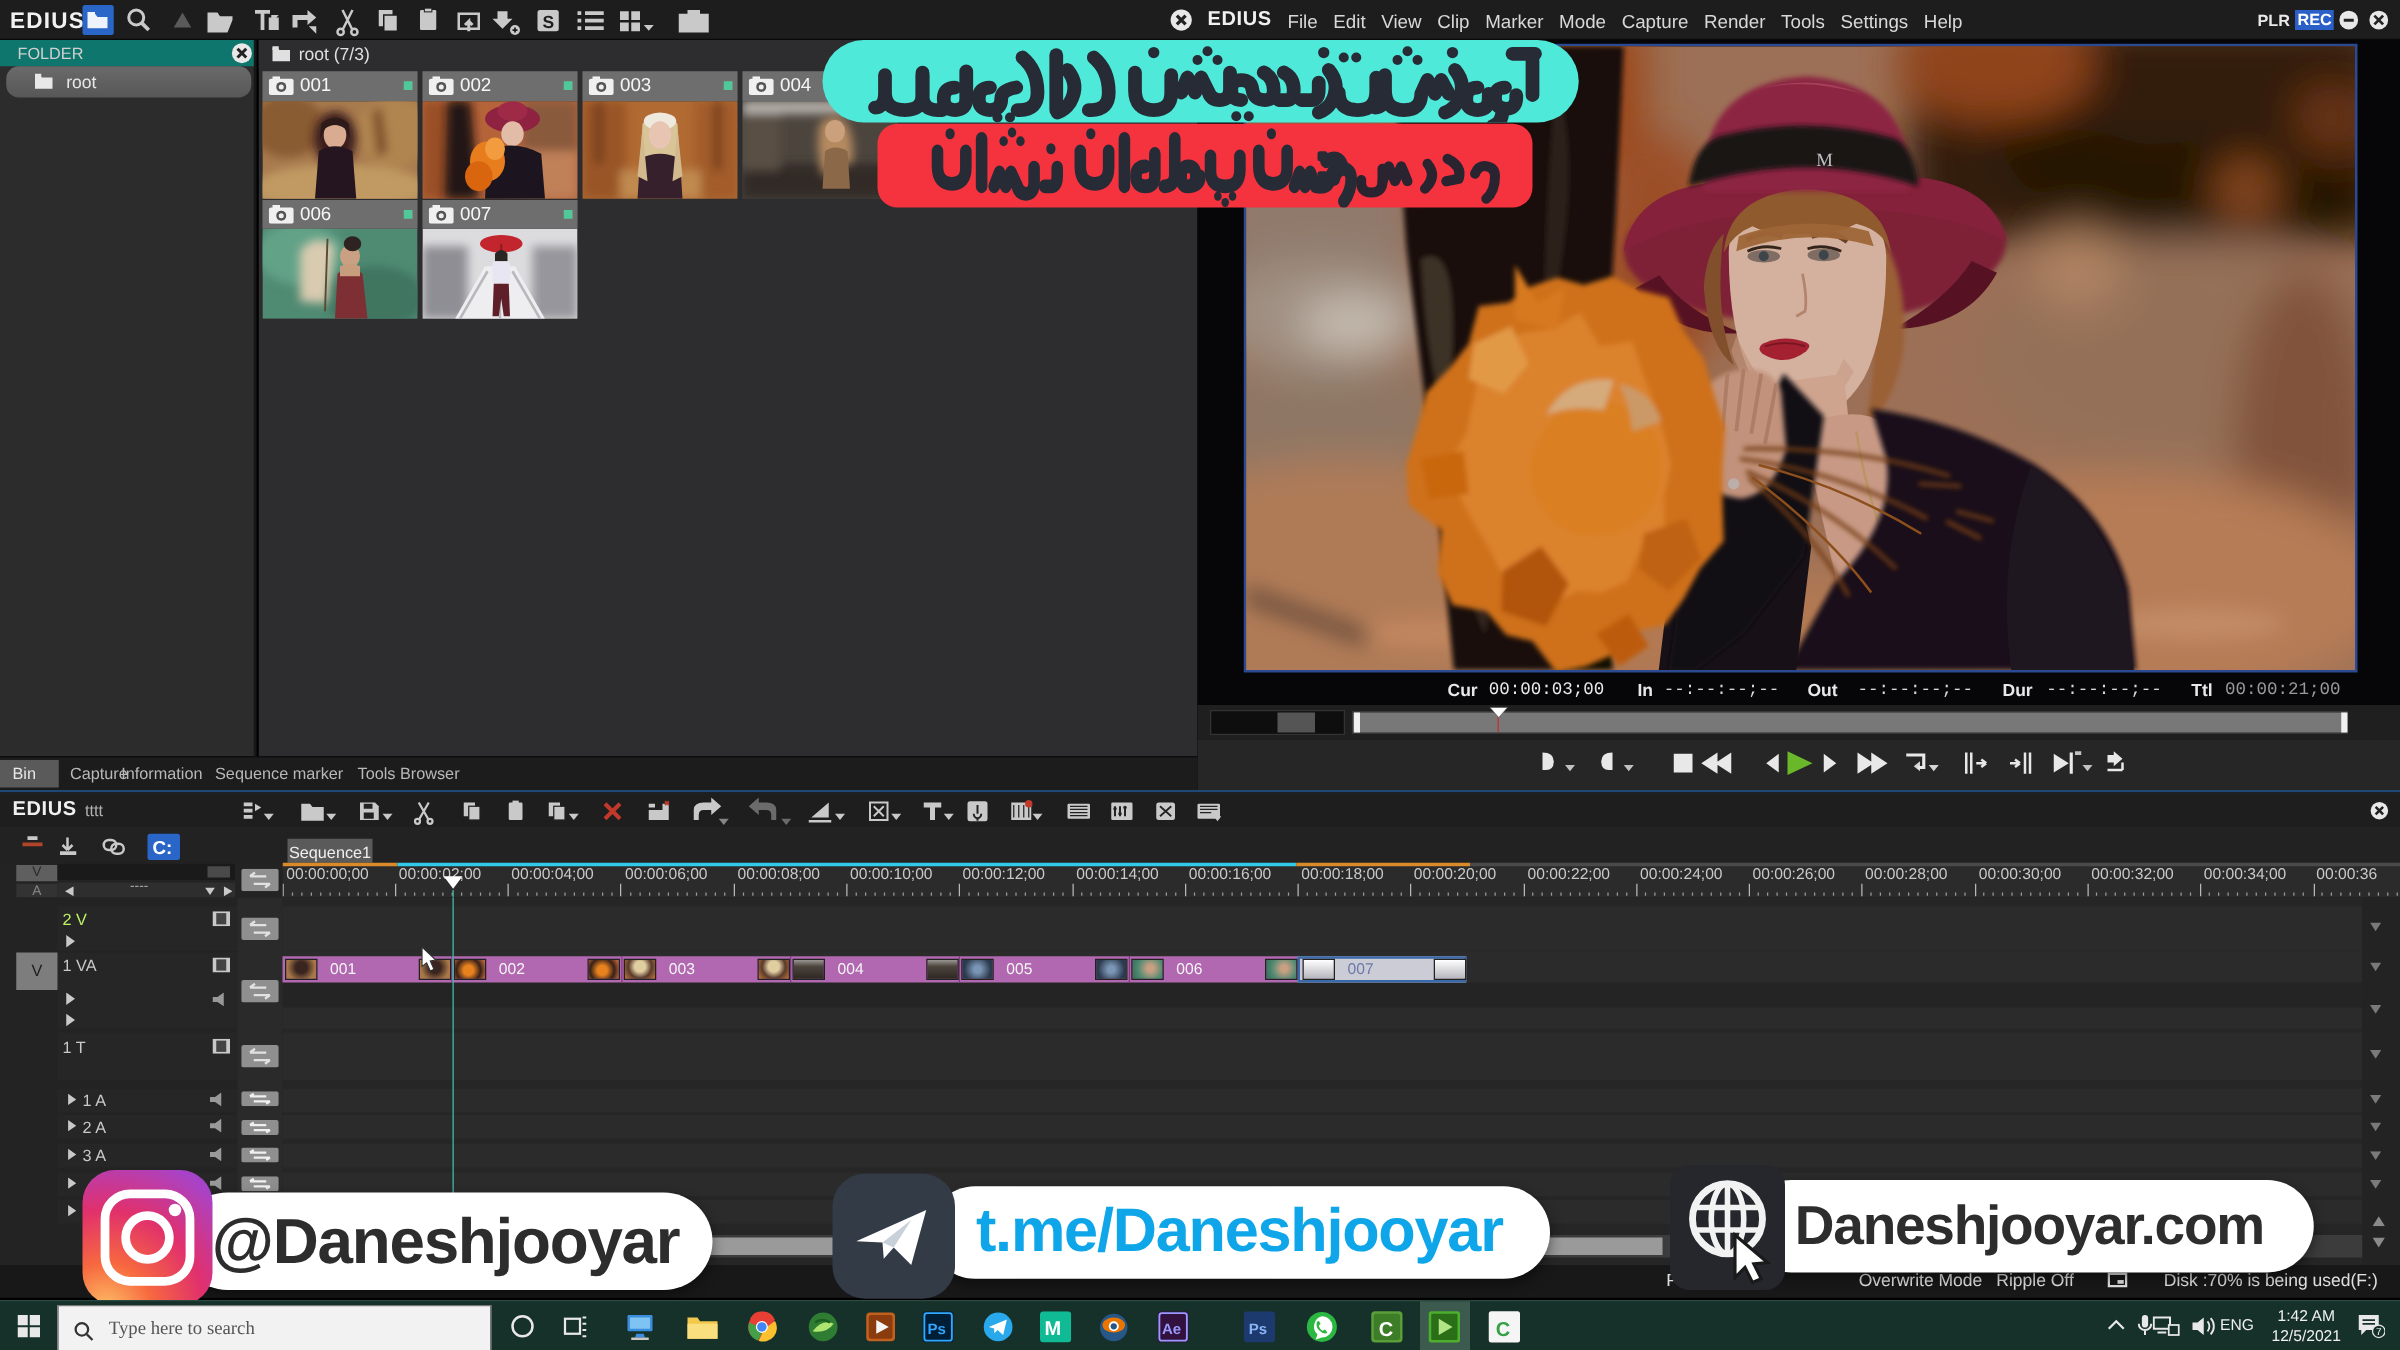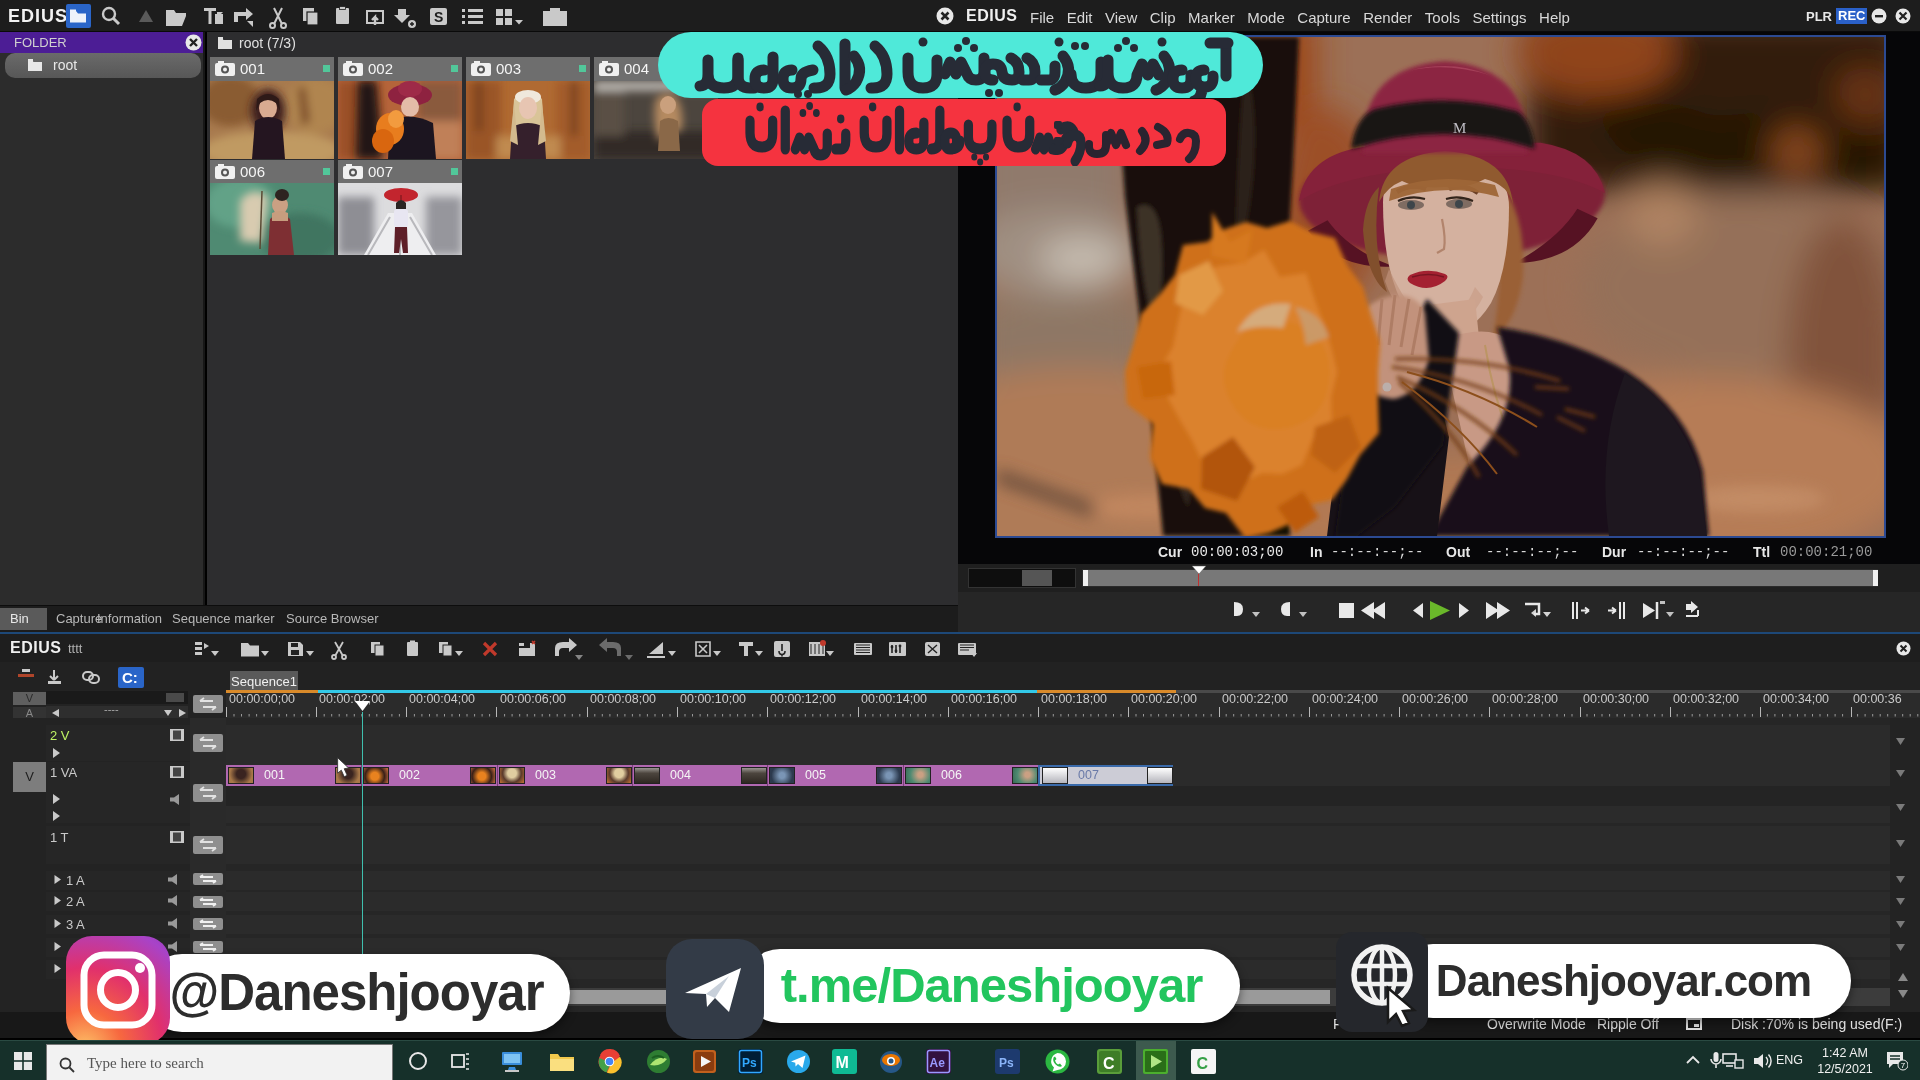--- a/index.html
+++ b/index.html
@@ -93,21 +93,21 @@
       <circle cx="8" cy="8" r="7.5" fill="#e8e8e8"></circle>
       <rect x="4" y="7" width="8" height="2.4" fill="#222"></rect>
     </svg>
   <svg class="abs" style="left:1895px;top:8px" width="16" height="16" viewBox="0 0 16 16">
       <circle cx="8" cy="8" r="7.5" fill="#e8e8e8"></circle>
       <path d="M4.5 4.5 L11.5 11.5 M11.5 4.5 L4.5 11.5" stroke="#222" stroke-width="2.2"></path>
     </svg>
 </div>
 
 <div class="abs" id="folderpanel" style="left:0;top:32px;width:205px;height:573px;background:#2c2c2c;border-right:2px solid #171717;">
-  <div class="abs" style="left:0;top:0;width:100%;height:21px;background:#4c1d95;">
+  <div class="abs" style="left:0;top:0;width:100%;height:21px;background:#0f766e;">
     <span class="abs" style="left:14px;top:3px;color:#d0d0d0;font-size:13px;">FOLDER</span>
     <svg class="abs" style="left:185px;top:2px" width="17" height="17" viewBox="0 0 17 17">
         <circle cx="8.5" cy="8.5" r="8" fill="#e8e8e8"></circle>
         <path d="M5 5 L12 12 M12 5 L5 12" stroke="#222" stroke-width="2.4"></path>
       </svg>
   </div>
   <div class="abs" style="left:5px;top:21px;width:196px;height:25px;background:linear-gradient(#6a6a6a,#575757);border-radius:10px;">
     <svg class="abs" style="left:22px;top:5px" width="16" height="14" viewBox="0 0 16 14">
         <path d="M1 2 h4 l1.5 2 H15 v9 H1 z" fill="#e8e8e8"></path>
         <rect x="1" y="1" width="5" height="3" fill="#e8e8e8"></rect>
@@ -291,21 +291,21 @@
       </svg>
     </div>
   </div>
 </div>
 
 <div class="abs" style="left:0;top:605px;width:958px;height:27px;background:#1c1c1c;border-top:1px solid #0d0d0d;">
   <div class="abs" style="left:0;top:2px;width:47px;height:22px;background:#5a5a5a;color:#e8e8e8;font-size:13px;padding:3px 0 0 10px;">Bin</div>
   <span class="abs" style="left:56px;top:5px;color:#b8b8b8;font-size:13px;">Capture</span>
   <span class="abs" style="left:97px;top:5px;color:#b8b8b8;font-size:13px;">Information</span>
   <span class="abs" style="left:172px;top:5px;color:#b8b8b8;font-size:13px;">Sequence marker</span>
-  <span class="abs" style="left:286px;top:5px;color:#b8b8b8;font-size:13px;">Source Browser</span>
+  <span class="abs" style="left:286px;top:5px;color:#b8b8b8;font-size:13px;">Tools Browser</span>
 </div>
 
 <div class="abs" id="preview" style="left:958px;top:32px;width:962px;height:600px;background:#060608;">
 
   <div id="videoframe" class="abs" style="left:37px;top:3px;width:891px;height:503px;border:2px solid #2c4a92;background:#000;">
     <svg width="887" height="499" viewBox="0 0 887 499" preserveAspectRatio="none" id="videosvg">
       <defs>
         <filter id="vb1" x="-40%" y="-40%" width="180%" height="180%">
             <feGaussianBlur stdDeviation="16"></feGaussianBlur>
           </filter>
@@ -951,21 +951,21 @@
         <stop offset="1" stop-color="#8a3ab9"></stop>
     </radialGradient>
   </defs>
   <rect x="2" y="2" width="104" height="108" rx="26" fill="url(#igg)"></rect>
   <rect x="20" y="21" width="68" height="70" rx="20" fill="none" stroke="#fff" stroke-width="7"></rect>
   <circle cx="54" cy="56" r="17.5" fill="none" stroke="#fff" stroke-width="7"></circle>
   <circle cx="76" cy="34" r="5" fill="#fff"></circle>
 </svg>
 
 <div class="abs" style="left:743px;top:949px;width:497px;height:74px;background:#fff;border-radius:37px;box-shadow:0 4px 10px rgba(0,0,0,0.45);"></div>
-<div class="abs" style="left:743px;top:949px;width:497px;height:74px;color:#22c55e;font-size:49px;font-weight:bold;text-align:center;line-height:73px;letter-spacing:-1px;">t.me/Daneshjooyar</div>
+<div class="abs" style="left:743px;top:949px;width:497px;height:74px;color:#0ea5e9;font-size:49px;font-weight:bold;text-align:center;line-height:73px;letter-spacing:-1px;">t.me/Daneshjooyar</div>
 <svg class="abs" style="left:665px;top:938px" width="100" height="102" viewBox="0 0 100 102" id="tglogo">
   <rect x="1" y="1" width="98" height="100" rx="26" fill="#333b47"></rect>
   <path d="M20 55 L76 30 L64 74 L50 60 L42 69 L41 56 z" fill="#fff"></path>
   <path d="M41 56 L64 38 L50 60 z" fill="#c8d0da"></path>
 </svg>
 
 <div class="abs" style="left:1396px;top:944px;width:455px;height:74px;background:#fff;border-radius:37px;box-shadow:0 4px 10px rgba(0,0,0,0.45);"></div>
 <div class="abs" style="left:1396px;top:944px;width:455px;height:74px;color:#2d2d2d;font-size:44px;font-weight:bold;text-align:center;line-height:74px;letter-spacing:-1px;">Daneshjooyar.com</div>
 <svg class="abs" style="left:1336px;top:930px" width="92" height="104" viewBox="0 0 92 104" id="globelogo">
   <rect x="0" y="2" width="92" height="100" rx="16" fill="#25272c"></rect>

